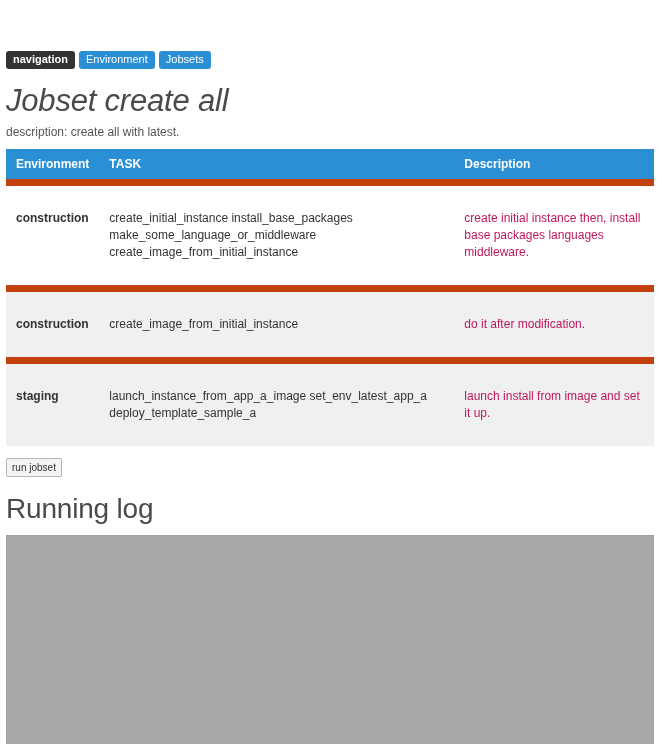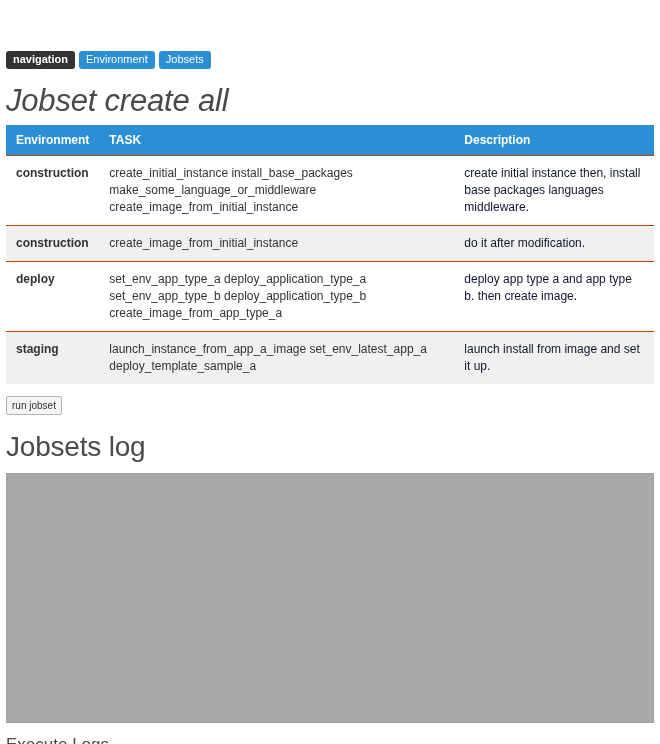--- a/index.html
+++ b/index.html
@@ -73,30 +73,30 @@
   thead th {
     background: #2a8fd4;
     color: #ffffff;
     text-align: left;
     font-size: 12px;
     font-weight: bold;
     padding: 8px 10px;
     border: none;
   }
   tbody td {
-    padding: 9px 10px;
+    padding: 24px 10px;
     vertical-align: top;
-    border-top: 1px solid #c2410c;
+    border-top: 7px solid #c2410c;
     line-height: 17px;
   }
   tbody tr.odd td { background: #ffffff; }
   tbody tr.even td { background: #f0f0f0; }
   td.env { font-weight: bold; color: #333333; white-space: nowrap; }
   td.task { color: #333333; }
-  td.description { color: #0f172a; }
+  td.description { color: #be185d; }
   .col-env { width: 80px; }
   .col-task { width: 355px; }
   .col-desc { width: auto; }
   
   .run-btn {
     display: inline-block;
     margin: 12px 0 0 0;
     font-size: 10px;
     line-height: 11px;
     padding: 3px 5px;
@@ -127,20 +127,21 @@
 
   
   <div class="navbar">
     <span class="pill dark">navigation</span>
     <span class="pill blue">Environment</span>
     <span class="pill blue">Jobsets</span>
   </div>
 
   
   <h1 class="title">Jobset create all</h1>
+  <div class="desc">description: create all with latest.</div>
 
   
   <table>
     <thead>
       <tr>
         <th class="col-env">Environment</th>
         <th class="col-task">TASK</th>
         <th class="col-desc">Description</th>
       </tr>
     </thead>
@@ -148,37 +149,32 @@
       <tr class="odd">
         <td class="env">construction</td>
         <td class="task">create_initial_instance install_base_packages make_some_language_or_middleware create_image_from_initial_instance</td>
         <td class="description">create initial instance then, install base packages languages middleware.</td>
       </tr>
       <tr class="even">
         <td class="env">construction</td>
         <td class="task">create_image_from_initial_instance</td>
         <td class="description">do it after modification.</td>
       </tr>
-      <tr class="odd">
-        <td class="env">deploy</td>
-        <td class="task">set_env_app_type_a deploy_application_type_a set_env_app_type_b deploy_application_type_b create_image_from_app_type_a</td>
-        <td class="description">deploy app type a and app type b. then create image.</td>
-      </tr>
       <tr class="even">
         <td class="env">staging</td>
         <td class="task">launch_instance_from_app_a_image set_env_latest_app_a deploy_template_sample_a</td>
         <td class="description">launch install from image and set it up.</td>
       </tr>
     </tbody>
   </table>
 
   
   <button class="run-btn">run jobset</button>
 
   
-  <h2 class="subtitle">Jobsets log</h2>
+  <h2 class="subtitle">Running log</h2>
   <div class="log-panel"></div>
 
   
   <h3 class="logs-title">Execute Logs</h3>
   
 
 </div>
 
 </body></html>

